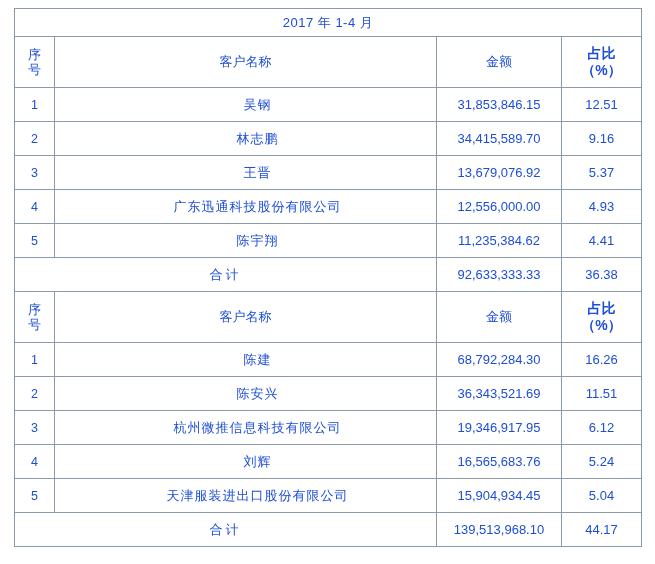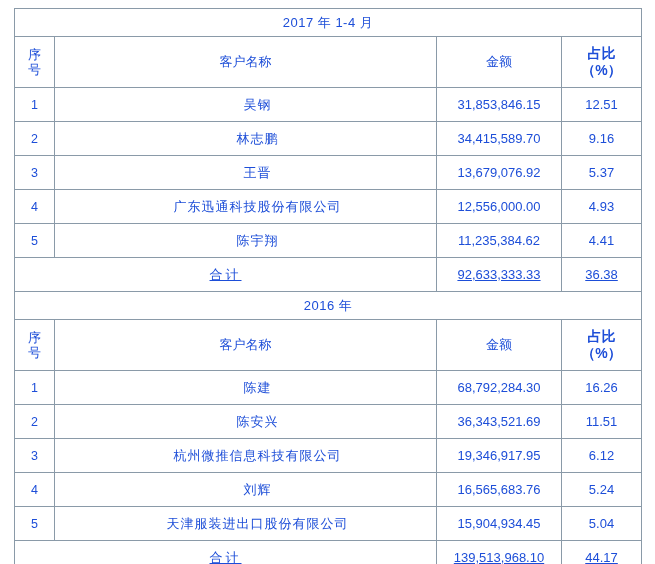--- a/index.html
+++ b/index.html
@@ -82,21 +82,20 @@
   }
   .data-row td.amt-cell,
   .data-row td.pct-cell {
     font-size: 13px;
     margin-left: 27px;
   }
   .total-row td {
     height: 33px;
     font-weight: bold;
     font-size: 14px;
-    text-decoration: underline;
   }
   .total-row td.total-label {
     letter-spacing: 3px;
   }
 </style>
 </head>
 <body>
 
 <div class="page">
 
@@ -154,23 +153,20 @@
         <td class="name-cell">陈宇翔</td>
         <td class="amt-cell">11,235,384.62</td>
         <td class="pct-cell">4.41</td>
       </tr>
       <tr class="total-row">
         <td class="total-label" colspan="2">合计</td>
         <td>92,633,333.33</td>
         <td>36.38</td>
       </tr>
 
-      <tr class="title-row">
-        <td colspan="4">2016 年</td>
-      </tr>
       <tr class="head-row">
         <td class="seq-head">
           <span class="head-two-line">序</span>
           <span class="head-two-line">号</span>
         </td>
         <td>客户名称</td>
         <td>金额</td>
         <td class="pct-head">
           <span class="head-two-line">占比</span>
           <span class="head-two-line">（%）</span>

